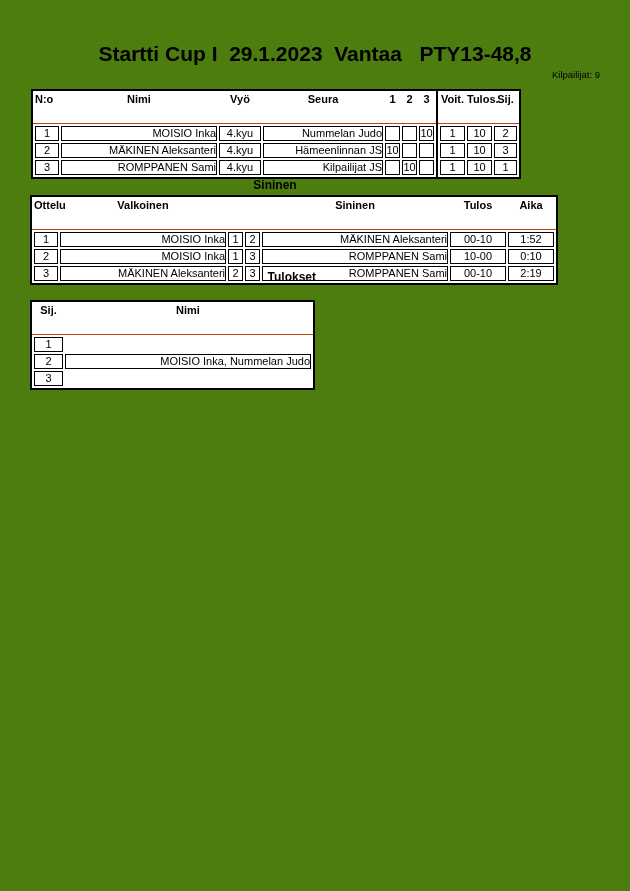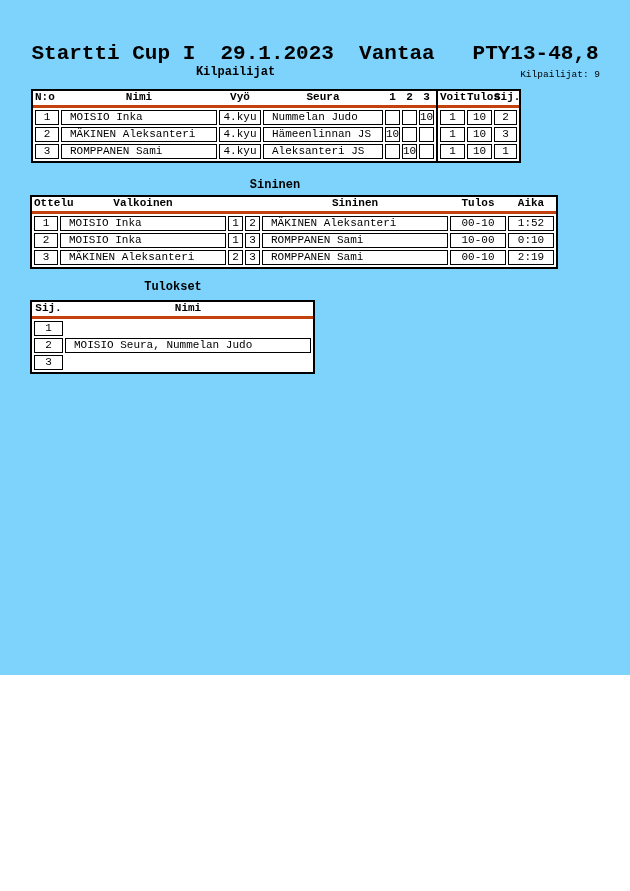--- a/index.html
+++ b/index.html
@@ -1,23 +1,23 @@
 <!DOCTYPE html>
 <html><head>
 <meta charset="utf-8">
 <style>
   * { margin: 0; padding: 0; box-sizing: border-box; }
   html, body { background: #ffffff; }
   .page {
     position: relative;
     width: 630px;
-    height: 675px;
-    background: #7dd3fc;
+    height: 891px;
+    background: #4d7c0f;
     color: #000000;
-    font-family: Liberation Mono, monospace;
+    font-family: Liberation Sans, sans-serif;
     overflow: hidden;
   }
   .title {
     position: absolute;
     top: 42px;
     left: 0;
     width: 630px;
     text-align: center;
     font-size: 21px;
     font-weight: bold;
@@ -25,21 +25,21 @@
   }
   .sec-label {
     position: absolute;
     font-size: 12px;
     font-weight: bold;
     text-align: center;
     white-space: nowrap;
   }
   #lbl-kilpailijat { top: 65px; left: 31px;  width: 409px; }
   #lbl-ottelut     { top: 178px; left: 30px; width: 490px; }
-  #lbl-tulokset    { top: 280px; left: 30px; width: 286px; }
+  #lbl-tulokset    { top: 270px; left: 30px; width: 286px; text-align: right; }
   .count-label {
     position: absolute;
     top: 69px;
     right: 30px;
     font-size: 9.5px;
     font-weight: normal;
   }
   
   .jtable {
     position: absolute;
@@ -48,24 +48,24 @@
     background: #fff;
     width: max-content;
   }
   #table1 { top: 89px;  left: 31px; }
   #table2 { top: 195px; left: 30px; }
   #table3 { top: 300px; left: 30px; }
   .jsec + .jsec { border-left: 2px solid #000; }
   .thead {
     display: flex;
     gap: 2px;
-    padding: 0 2px;
+    padding: 16px 2px;
     height: 17px;
     align-items: flex-end;
-    border-bottom: 3px solid #c2410c;
+    border-bottom: 1px solid #c2410c;
   }
   .tbody {
     display: flex;
     flex-direction: column;
     gap: 2px;
     padding: 2px 0;
   }
   .trow {
     display: flex;
     gap: 2px;
@@ -83,21 +83,21 @@
   .cell {
     border: 1px solid #000;
     height: 15px;
     line-height: 13px;
     font-size: 11px;
     text-align: center;
     white-space: nowrap;
     overflow: hidden;
     background: #fff;
   }
-  .cell.name { text-align: left; padding-left: 8px; }
+  .cell.name { text-align: right; padding-left: 8px; }
   
   .c-no    { width: 24px; }
   .c-nimi  { width: 156px; }
   .c-vyo   { width: 42px; }
   .c-seura { width: 120px; }
   .c-s     { width: 15px; }
   .c-voit  { width: 25px; }
   .c-pist  { width: 25px; }
   .c-sij   { width: 23px; }
   
@@ -111,21 +111,20 @@
   .c-rsij  { width: 29px; }
   .c-rnimi { width: 246px; }
 </style>
 </head>
 <body>
 
 <div class="page">
 
   <div class="title">Startti Cup I  29.1.2023  Vantaa   PTY13-48,8</div>
 
-  <div class="sec-label" id="lbl-kilpailijat">Kilpailijat</div>
   <div class="count-label">Kilpailijat: 9</div>
 
   <div class="jtable" id="table1">
     <div class="jsec">
       <div class="thead">
         <div class="th left c-no">N:o</div>
         <div class="th c-nimi">Nimi</div>
         <div class="th c-vyo">Vyö</div>
         <div class="th c-seura">Seura</div>
         <div class="th c-s">1</div>
@@ -148,21 +147,21 @@
           <div class="cell c-vyo">4.kyu</div>
           <div class="cell name c-seura">Hämeenlinnan JS</div>
           <div class="cell c-s">10</div>
           <div class="cell c-s"></div>
           <div class="cell c-s"></div>
         </div>
         <div class="trow">
           <div class="cell c-no">3</div>
           <div class="cell name c-nimi">ROMPPANEN Sami</div>
           <div class="cell c-vyo">4.kyu</div>
-          <div class="cell name c-seura">Aleksanteri JS</div>
+          <div class="cell name c-seura">Kilpailijat JS</div>
           <div class="cell c-s"></div>
           <div class="cell c-s">10</div>
           <div class="cell c-s"></div>
         </div>
       </div>
     </div>
     <div class="jsec">
       <div class="thead">
         <div class="th c-voit">Voit.</div>
         <div class="th c-pist">Tulos.</div>
@@ -240,21 +239,21 @@
       <div class="thead">
         <div class="th c-rsij">Sij.</div>
         <div class="th c-rnimi">Nimi</div>
       </div>
       <div class="tbody">
         <div class="trow">
           <div class="cell c-rsij">1</div>
         </div>
         <div class="trow">
           <div class="cell c-rsij">2</div>
-          <div class="cell name c-rnimi">MOISIO Seura, Nummelan Judo</div>
+          <div class="cell name c-rnimi">MOISIO Inka, Nummelan Judo</div>
         </div>
         <div class="trow">
           <div class="cell c-rsij">3</div>
         </div>
       </div>
     </div>
   </div>
 
 </div>
 

